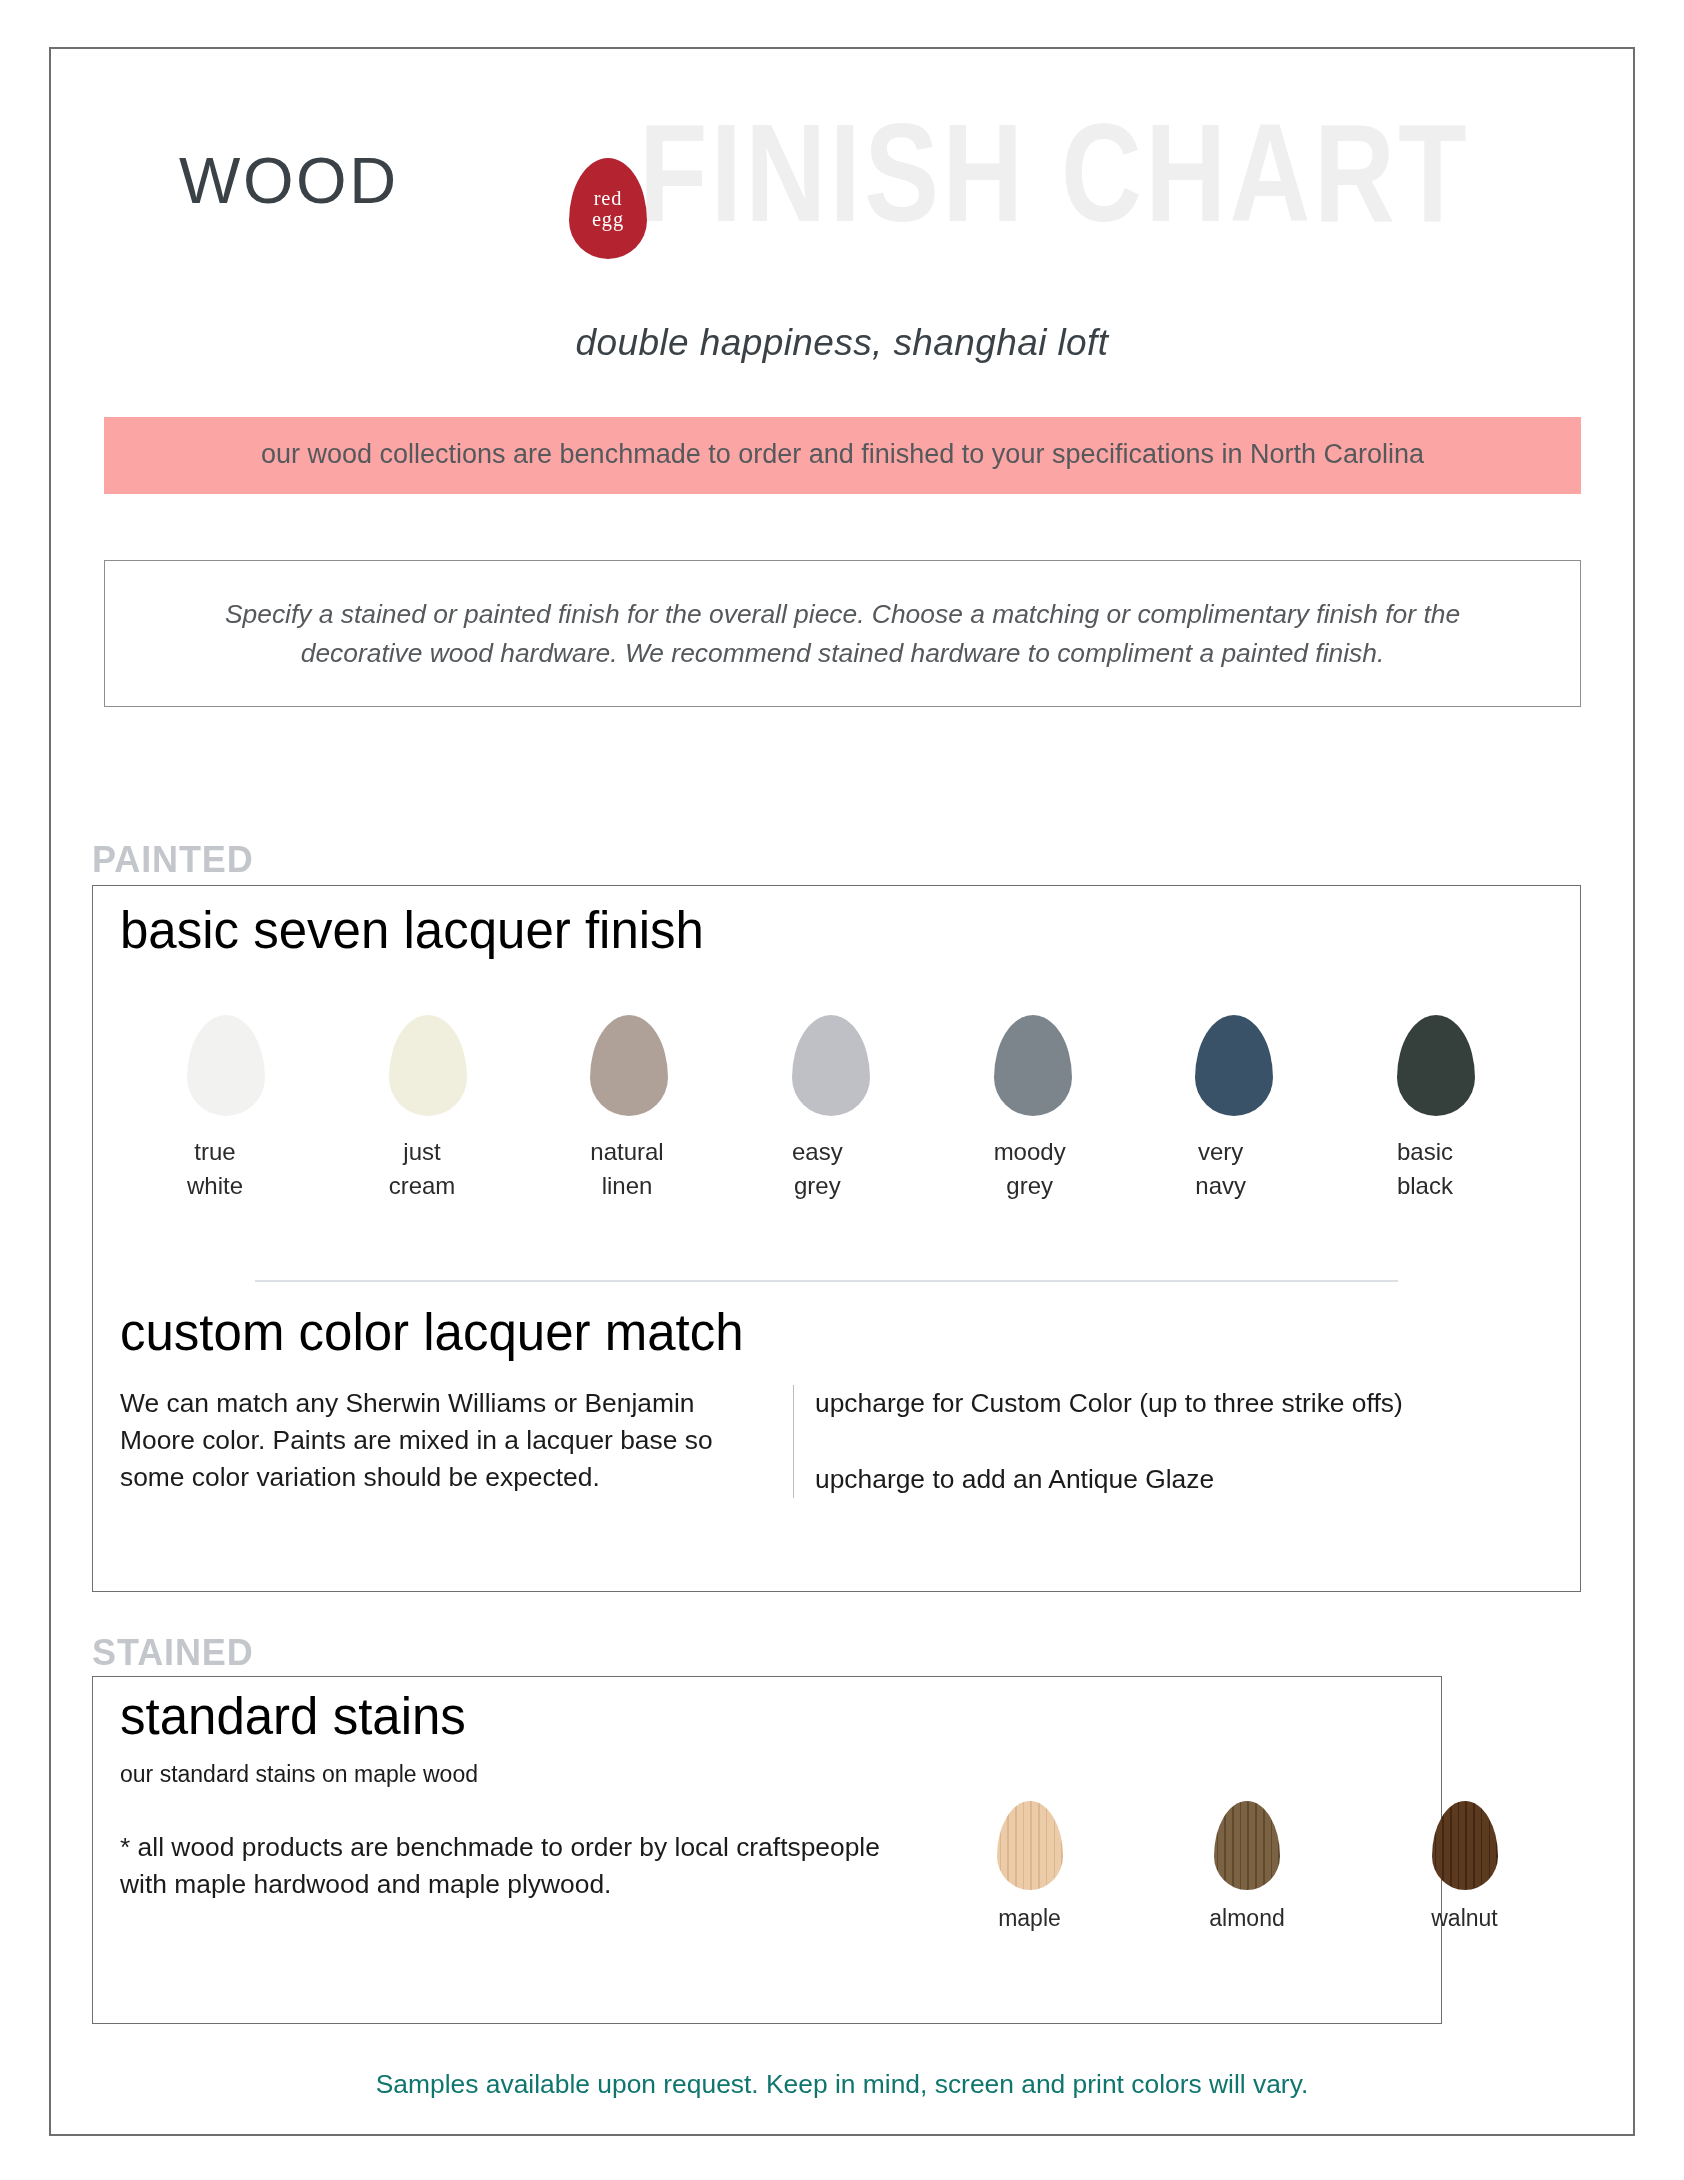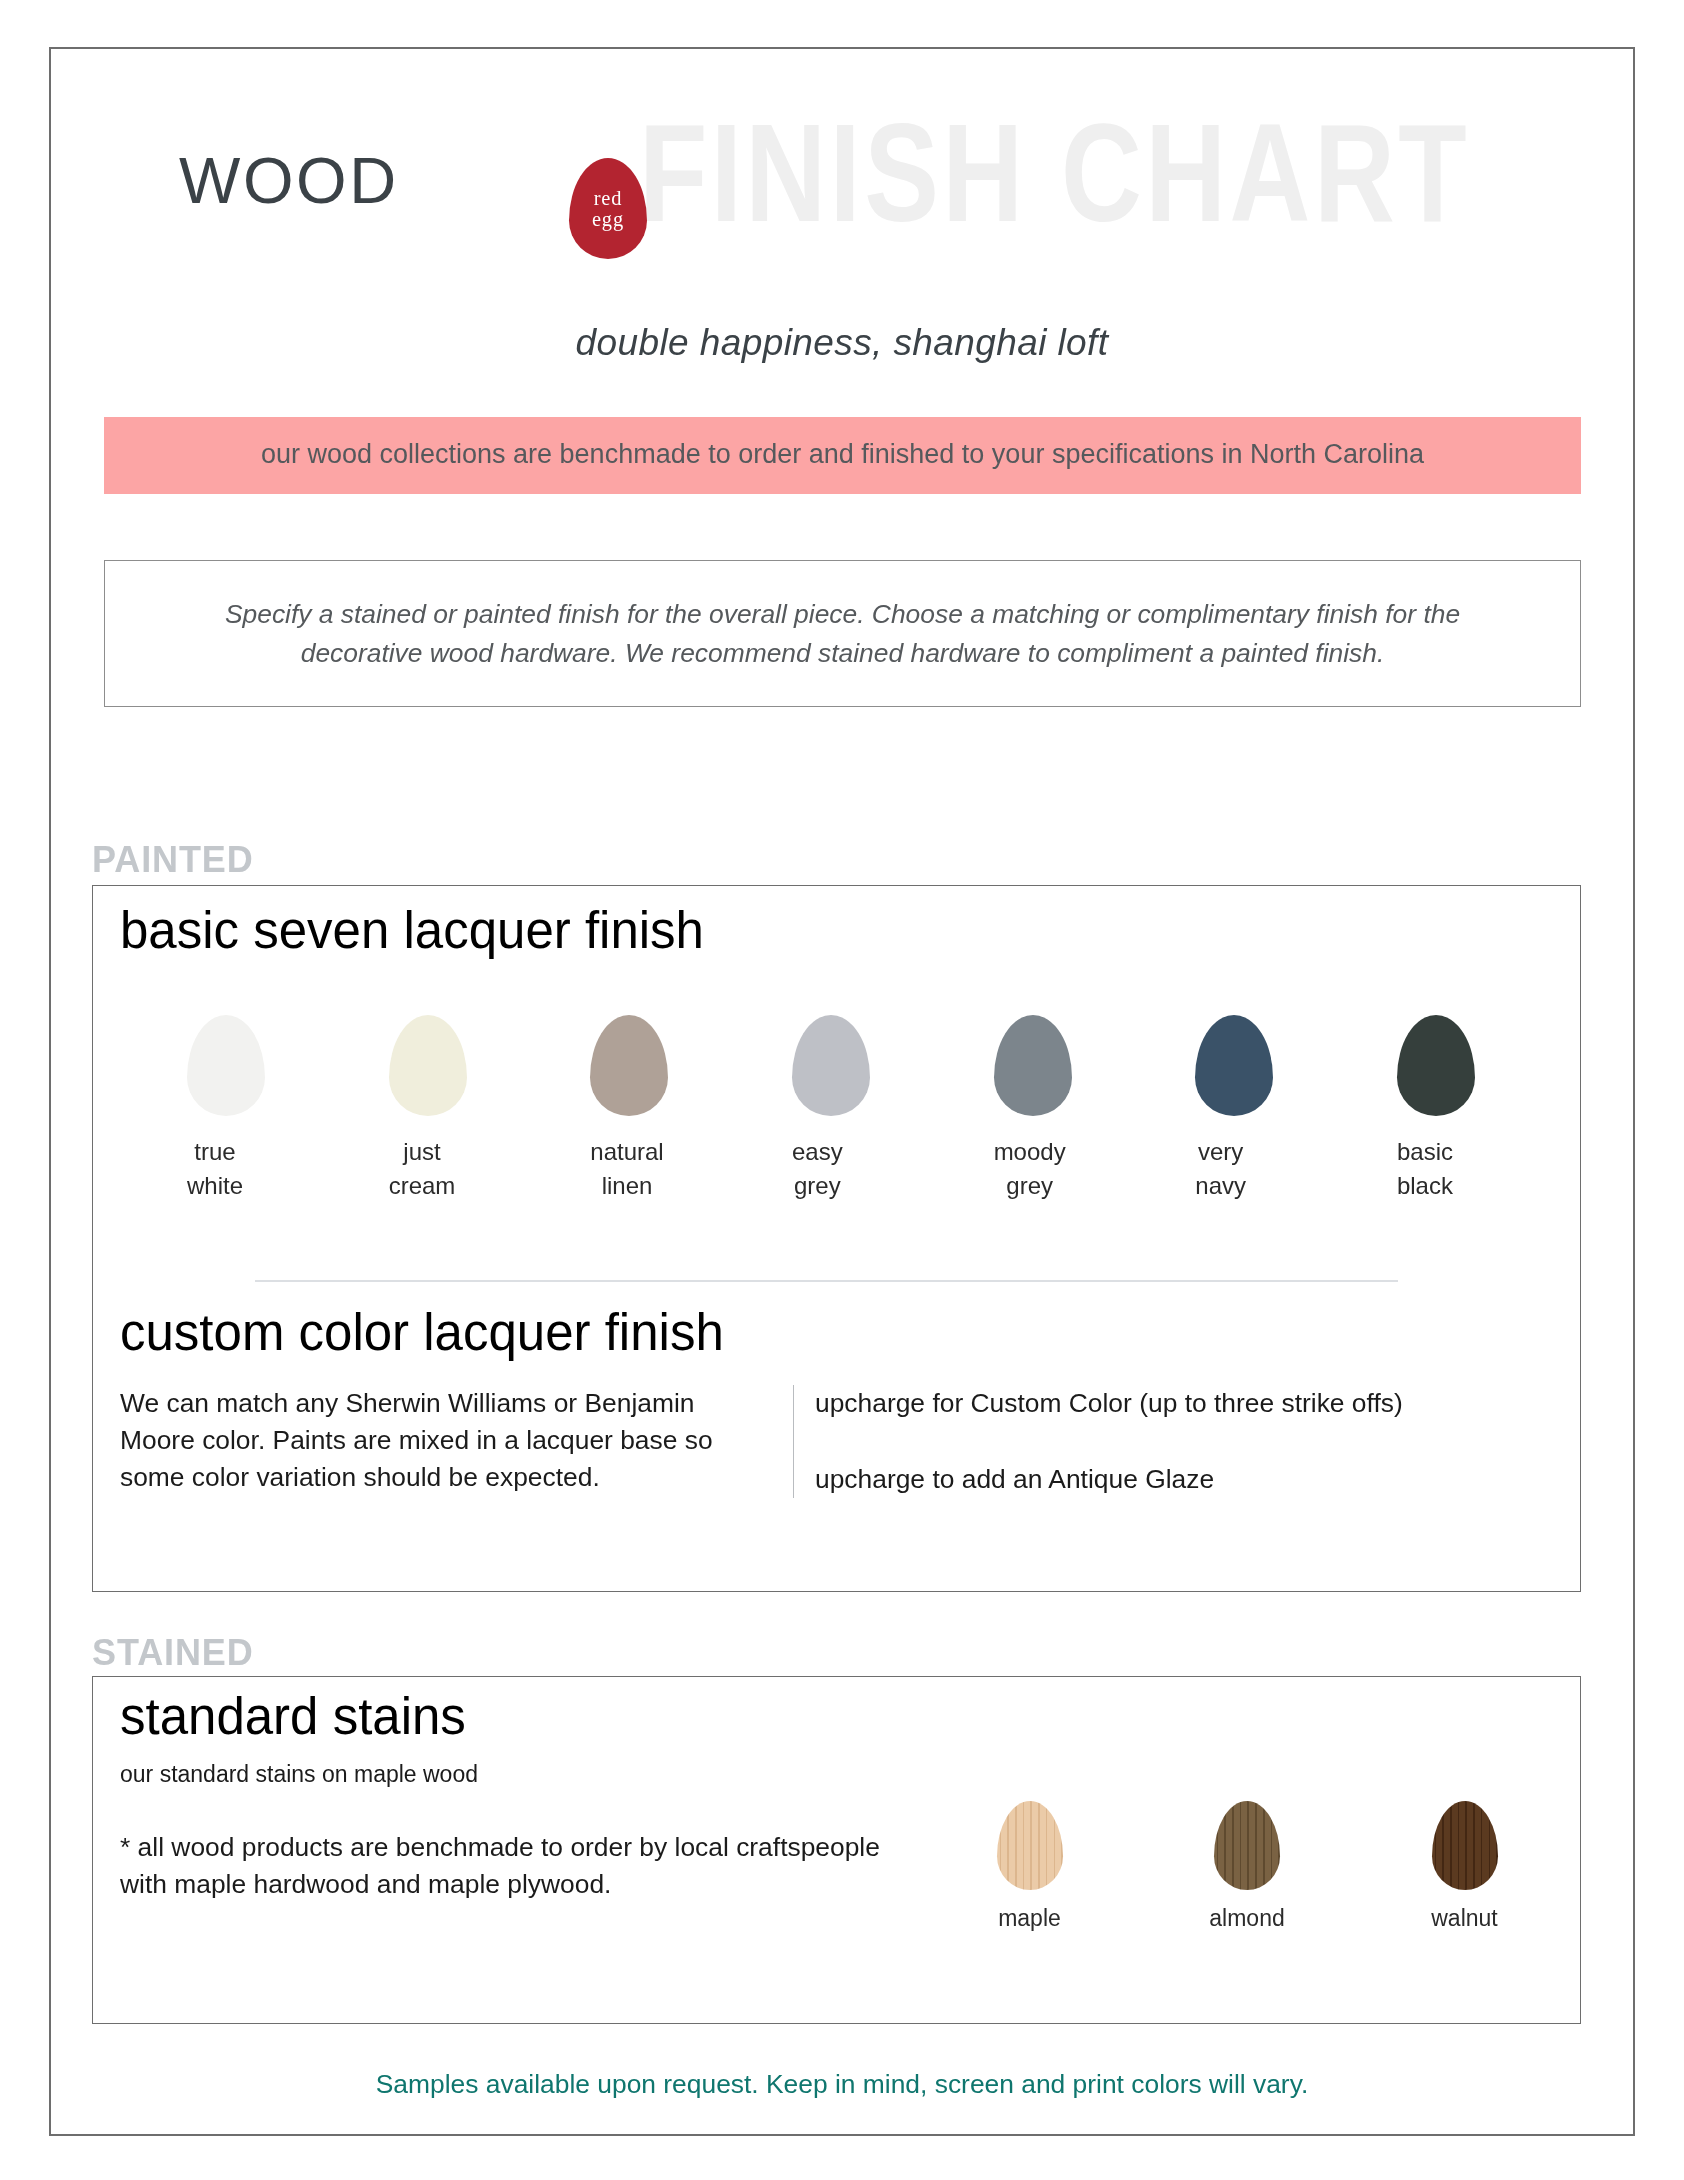--- a/index.html
+++ b/index.html
@@ -121,21 +121,21 @@
   .label-painted { left: 41px; top: 790px; }
   .label-stained { left: 41px; top: 1583px; }
 
   
   .panel {
     position: absolute;
     border: 1.7px solid #6e6e6e;
     background: #ffffff;
   }
   .panel-painted { left: 41px; top: 836px; width: 1489px; height: 707px; }
-  .panel-stained { left: 41px; top: 1627px; width: 1489px; height: 348px; }
+  .panel-stained { left: 41px; top: 1627px; width: 1350px; height: 348px; }
 
   .panel-title {
     font-size: 51px;
     font-weight: 400;
     color: #000000;
     letter-spacing: 0px;
   }
   .title-basic { position: absolute; left: 27px; top: 15.3px; }
   .title-custom { position: absolute; left: 27px; top: 417px; }
   .title-standard { position: absolute; left: 27px; top: 10.2px; }
@@ -310,21 +310,21 @@
         </div>
         <div class="swatch">
           <div class="egg" style="background: rgb(53, 63, 60);"></div>
           <div class="swatch-label">basic
 black</div>
         </div>
       </div>
 
     <div class="divider"></div>
 
-    <div class="panel-title title-custom">custom color lacquer finish</div>
+    <div class="panel-title title-custom">custom color lacquer match</div>
 
     <div class="custom-cols">
       <div class="col-left">We can match any Sherwin Williams or Benjamin Moore color.  Paints are mixed in a lacquer base so some color variation should be expected.</div>
       <div class="col-right">
         <p>upcharge for Custom Color (up to three strike offs)</p>
         <p>upcharge to add an Antique Glaze</p>
       </div>
     </div>
   </div>
 

